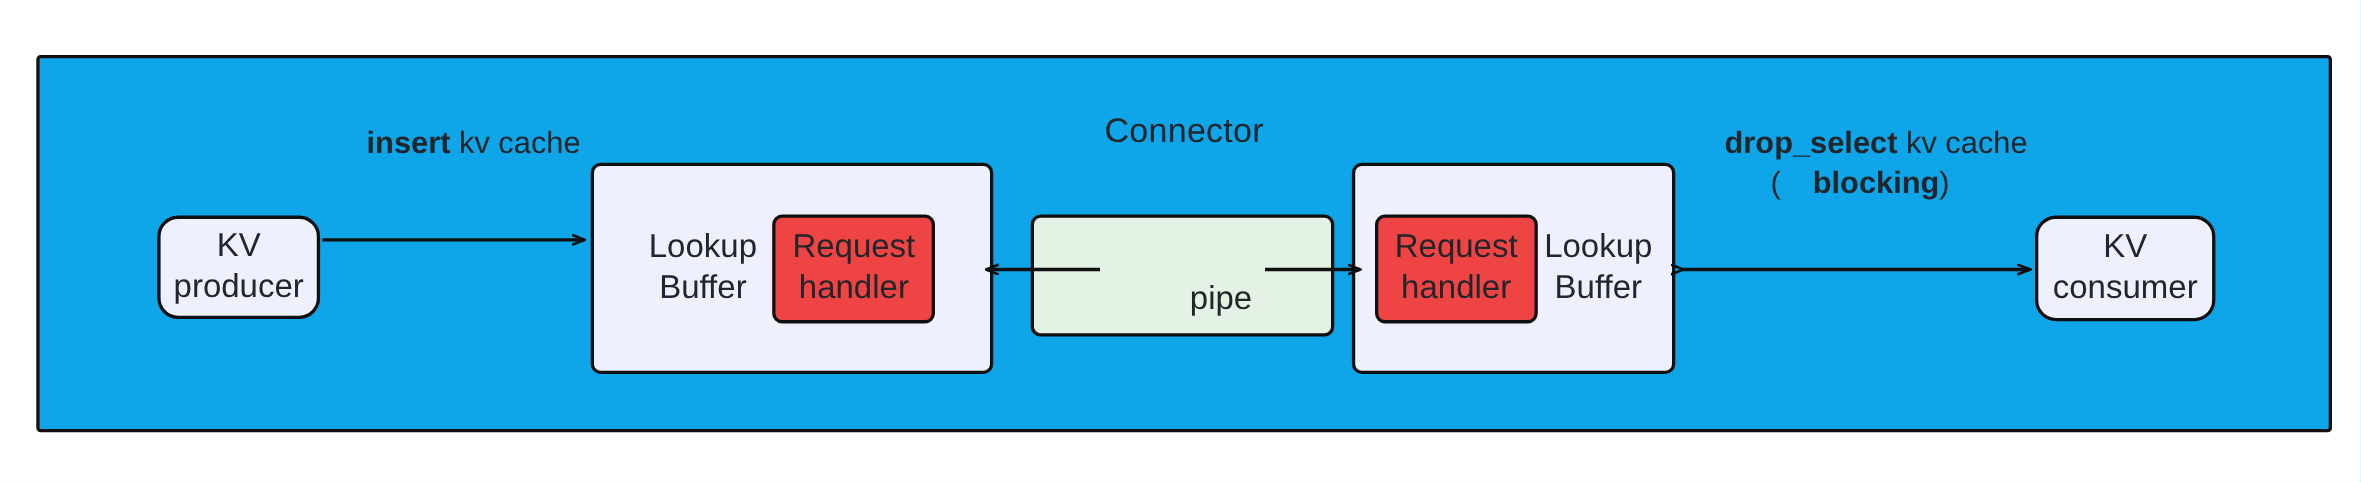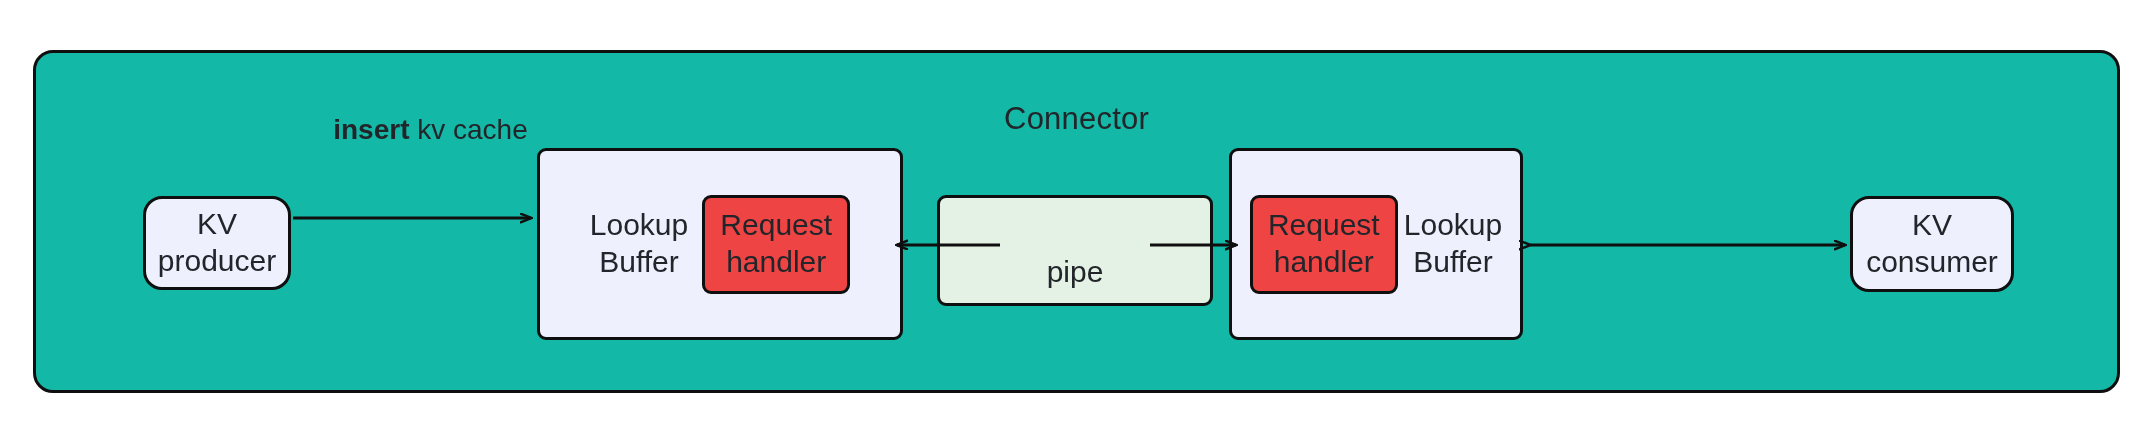--- a/index.html
+++ b/index.html
@@ -19,23 +19,23 @@
   }
 
   
   .connector-frame {
     position: absolute;
     left: 33px;
     top: 50px;
     width: 2087px;
     height: 343px;
     box-sizing: border-box;
-    background: #14b8a6;
-    border: 3px solid #0f0f0f;
-    border-radius: 20px;
+    background: #0ea5e9;
+    border: 3px solid #0f0f0f;
+    border-radius: 4px;
   }
   .connector-title {
     position: absolute;
     left: 0;
     top: 48px;
     width: 100%;
     text-align: center;
     font-size: 31px;
     color: #22252a;
     letter-spacing: 0.2px;
@@ -133,20 +133,21 @@
     background: #e3f2e5;
   }
   .pipe-label {
     position: absolute;
     left: 0;
     bottom: 14px;
     width: 100%;
     text-align: center;
     font-size: 30px;
     color: #22252a;
+    padding-left: 35px;
   }
 
   
   .arrow-layer {
     position: absolute;
     left: 0;
     top: 0;
     width: 2146px;
     height: 438px;
     pointer-events: none;
@@ -232,14 +233,22 @@
 
     <line x1="1530" y1="245" x2="1845" y2="245" stroke="#0f0f0f" stroke-width="3" marker-start="url(#ah-l)" marker-end="url(#ah-r)"></line>
   </svg>
 
   <div class="edge-label label-insert">
     <div>
       <b>insert</b><span> kv cache</span>
     </div>
   </div>
 
+  <div class="edge-label label-drop">
+    <div>
+      <b>drop_select</b><span> kv cache</span>
+    </div>
+    <div>
+      <span>(</span><b>blocking</b><span>)</span>
+    </div>
+  </div>
 
 </div>
 
 </body></html>

